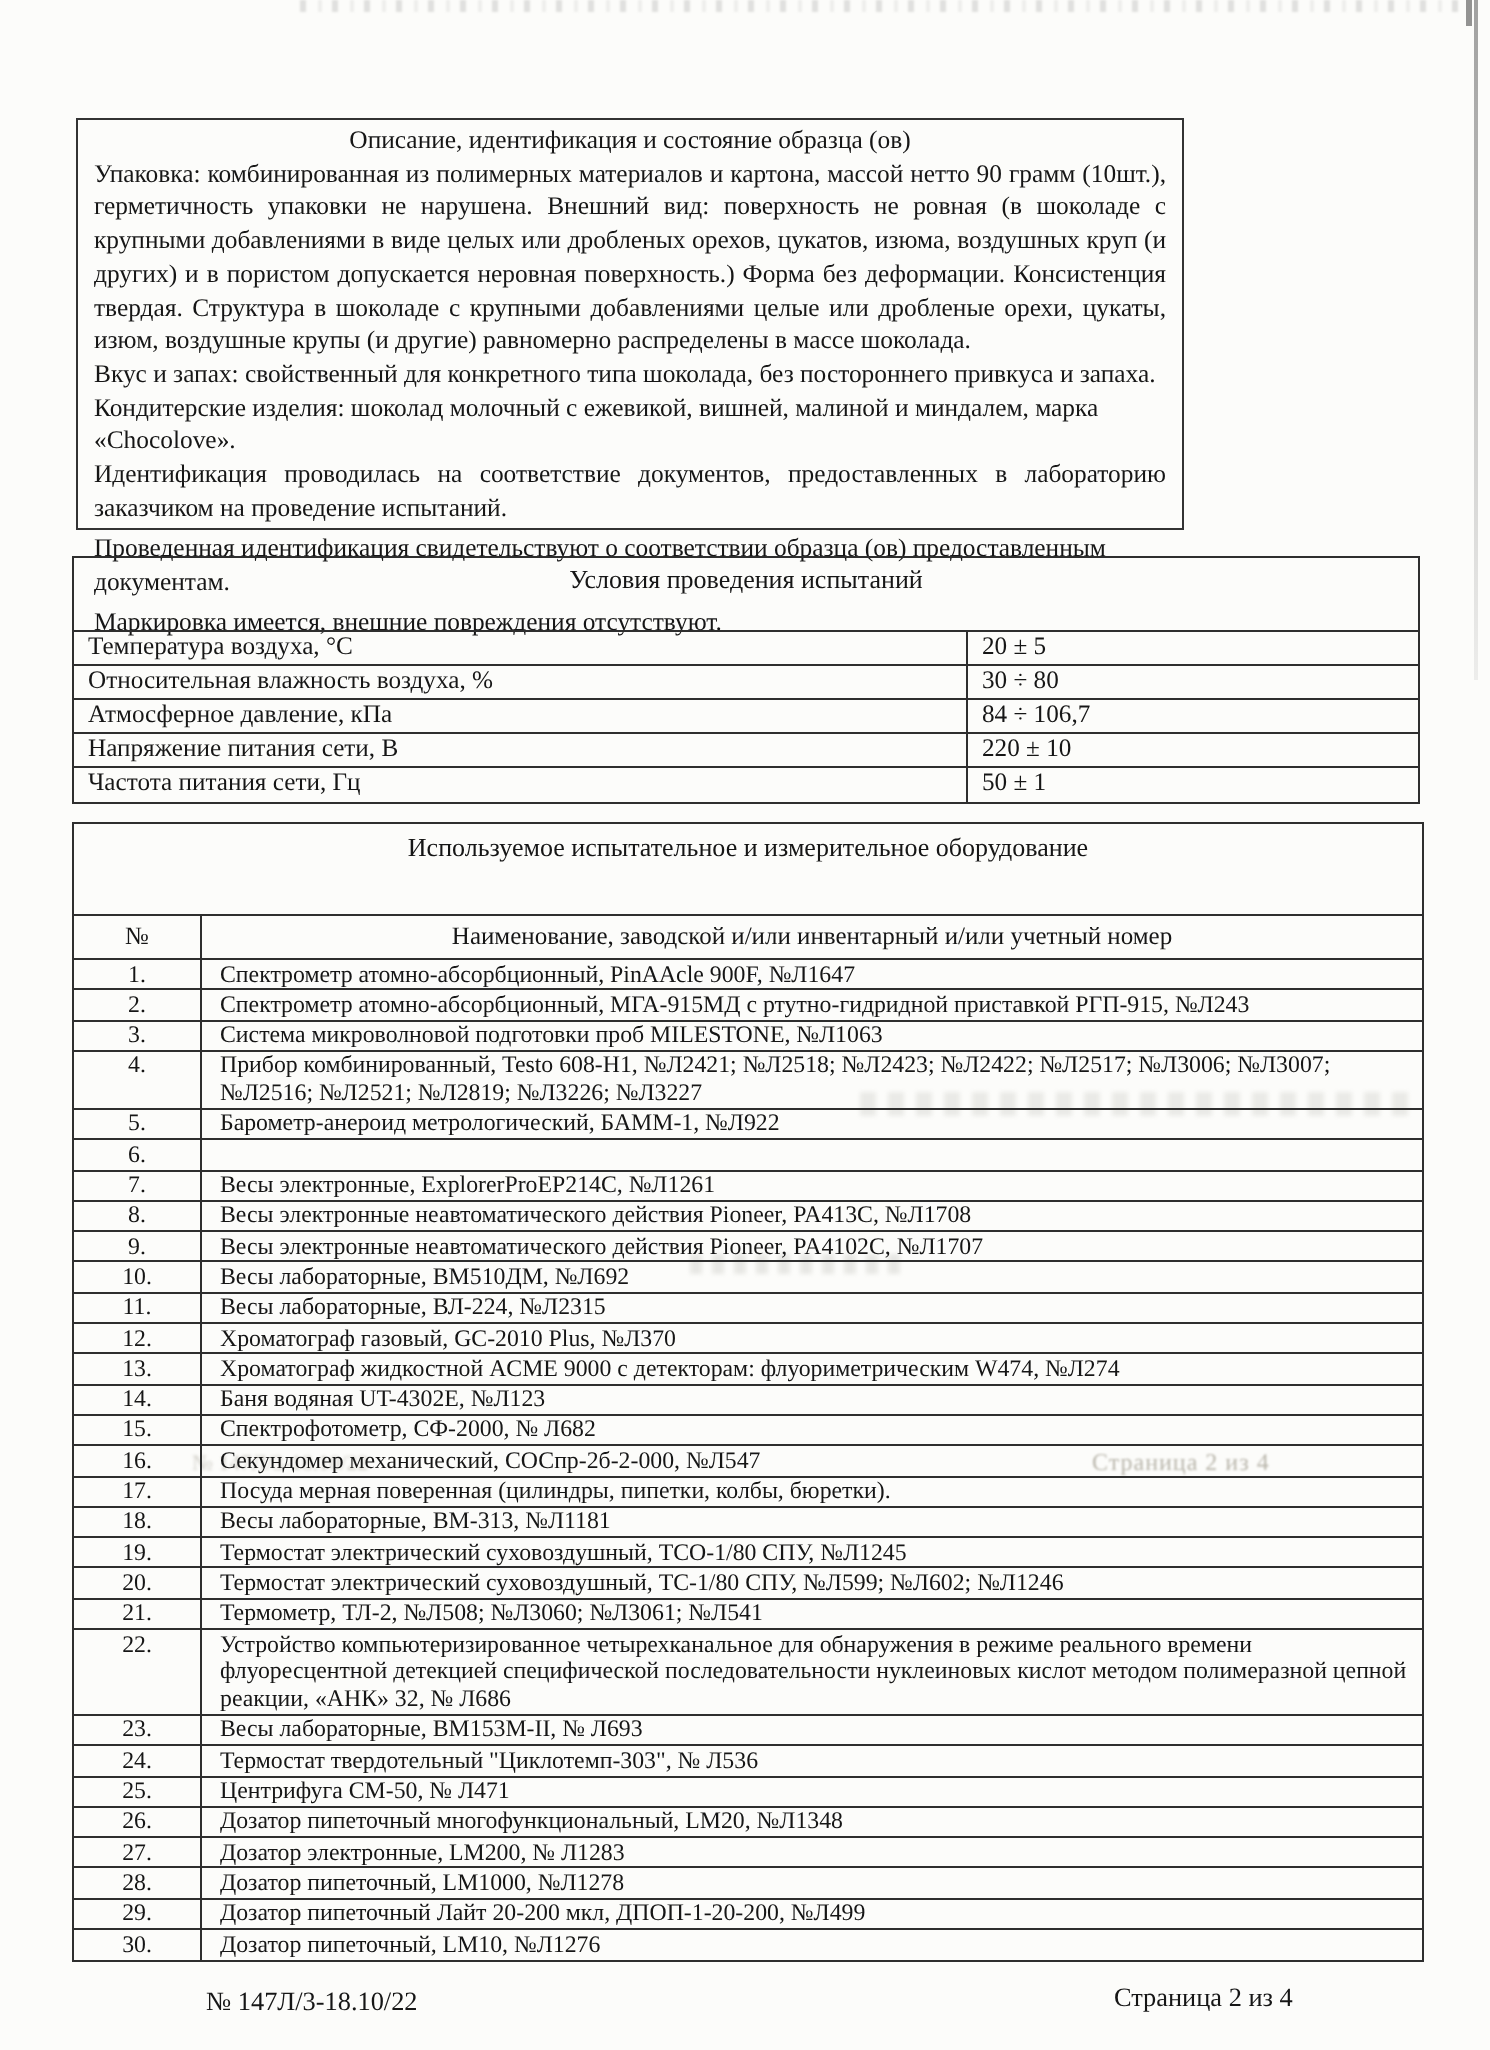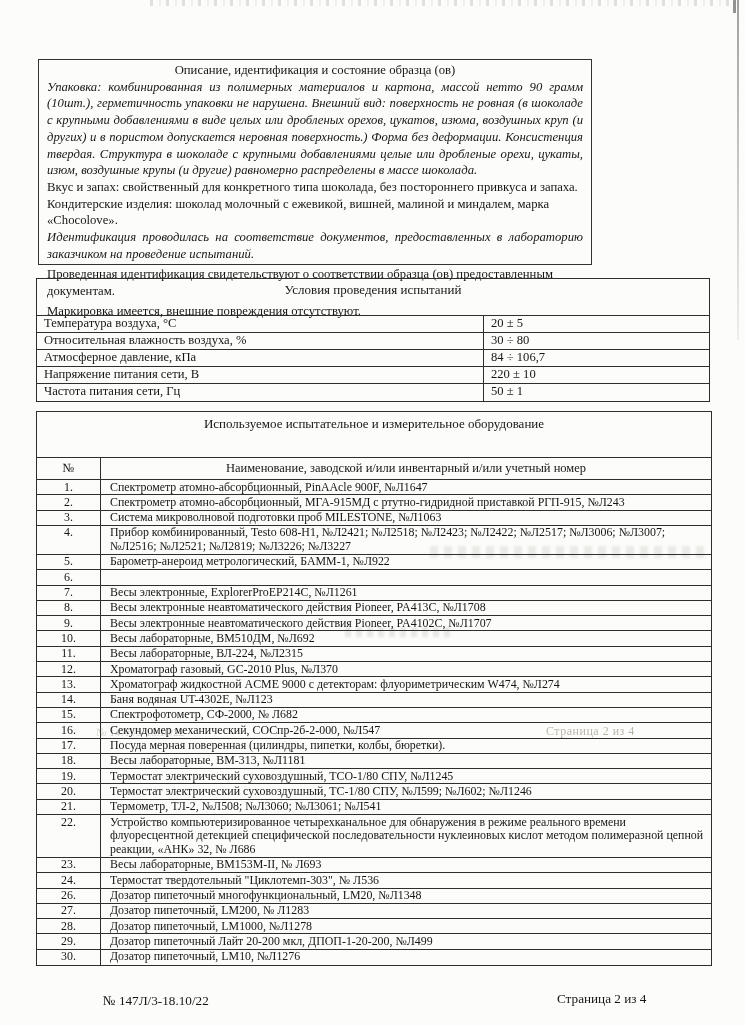--- a/index.html
+++ b/index.html
@@ -21,21 +21,21 @@
   .smudge2{left:345px;top:627px;width:105px;height:10px;
     background:repeating-linear-gradient(90deg,rgba(110,110,100,.14) 0 6px,transparent 6px 11px);filter:blur(1px);}
   .ghost{color:#8d8878;white-space:nowrap;}
   .ghost-page{left:546px;top:724px;font-size:12px;opacity:.6;filter:blur(.5px);letter-spacing:.5px;}
   .ghost-doc{left:96px;top:726px;font-size:11px;opacity:.38;filter:blur(.7px);}
   
   .desc-box{left:38px;top:59px;width:554px;height:206px;border:1.4px solid #333;
     box-sizing:border-box;padding:2px 8px 0 8px;font-size:12.7px;line-height:16.7px;}
   .desc-title{text-align:center;}
   .desc-box p{margin:0;}
-  .just{text-align:justify;font-style:italic;}
+  .just{text-align:justify;}
   .gap-top{margin-top:3.5px !important;}
   
   .cond-table{left:36px;top:278px;width:674px;border:1.4px solid #2e2e2e;box-sizing:border-box;background:transparent;}
   .cond-title{height:37px;padding-top:3px;text-align:center;font-size:13px;
     border-bottom:1.3px solid #2e2e2e;box-sizing:border-box;}
   .cond-row{display:flex;height:17.1px;border-bottom:1.3px solid #2e2e2e;box-sizing:border-box;
     font-size:12.6px;line-height:15.6px;}
   .cond-row:last-child{border-bottom:none;}
   .cond-param{flex:0 0 447px;padding-left:7px;border-right:1.3px solid #2e2e2e;box-sizing:border-box;
     white-space:nowrap;overflow:hidden;}
@@ -228,29 +228,33 @@
       <div class="equip-row">
         <div class="num">23.</div>
         <div class="name">Весы лабораторные, ВМ153М-II, № Л693</div>
       </div>
 
       <div class="equip-row">
         <div class="num">24.</div>
         <div class="name">Термостат твердотельный "Циклотемп-303", № Л536</div>
       </div>
 
+      <div class="equip-row">
+        <div class="num">25.</div>
+        <div class="name">Центрифуга СМ-50, № Л471</div>
+      </div>
 
       <div class="equip-row">
         <div class="num">26.</div>
         <div class="name">Дозатор пипеточный многофункциональный, LM20, №Л1348</div>
       </div>
 
       <div class="equip-row">
         <div class="num">27.</div>
-        <div class="name">Дозатор пипеточный, LM200, № Л1283</div>
+        <div class="name">Дозатор электронные, LM200, № Л1283</div>
       </div>
 
       <div class="equip-row">
         <div class="num">28.</div>
         <div class="name">Дозатор пипеточный, LM1000, №Л1278</div>
       </div>
 
       <div class="equip-row">
         <div class="num">29.</div>
         <div class="name">Дозатор пипеточный Лайт 20-200 мкл, ДПОП-1-20-200, №Л499</div>

